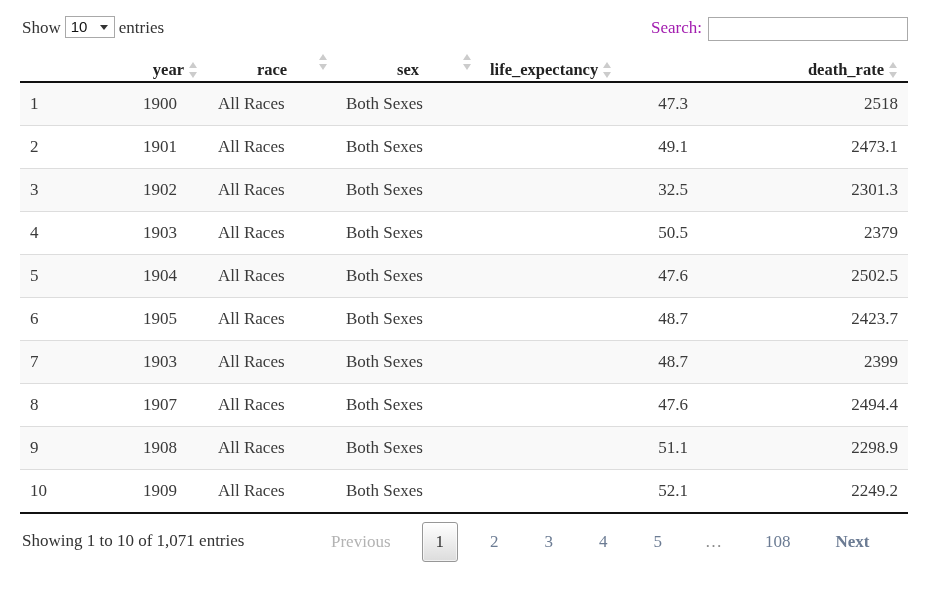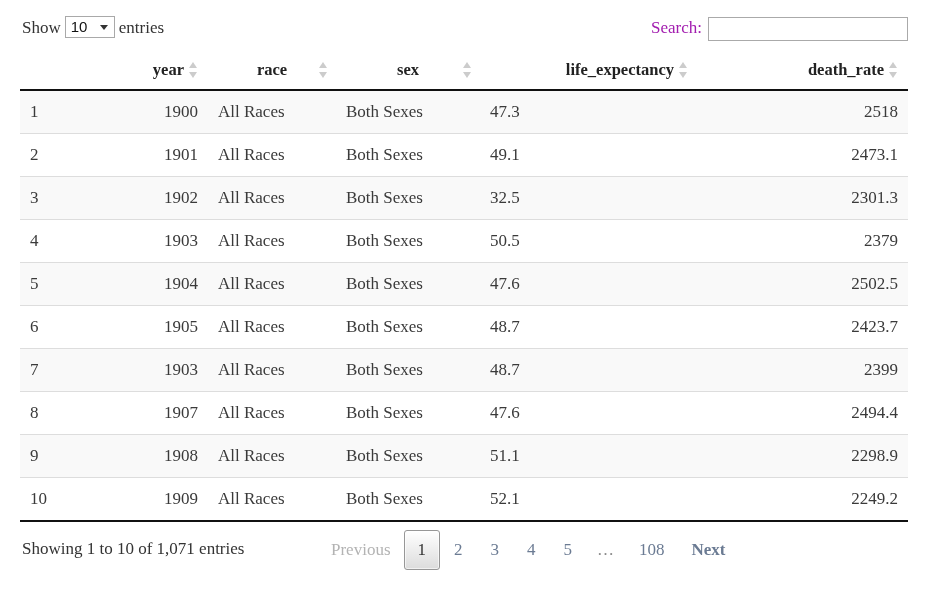--- a/index.html
+++ b/index.html
@@ -109,34 +109,34 @@
   table.dt {
     width: 888px;
     border-collapse: collapse;
     table-layout: fixed;
   }
 
   table.dt thead th {
     font-weight: bold;
     font-size: 16.5px;
     color: #222222;
-    padding: 8px 10px 9px 10px;
+    padding: 8px 10px 1px 10px;
     border-bottom: 2px solid #111111;
     box-sizing: border-box;
     vertical-align: bottom;
     position: relative;
     cursor: pointer;
     white-space: nowrap;
   }
 
   th.col-idx   { width: 92px;  text-align: left; }
   th.col-year  { width: 96px;  text-align: right; }
   th.col-race  { width: 128px; text-align: center; }
   th.col-sex   { width: 144px; text-align: center; margin-top: 8px; }
-  th.col-life  { width: 218px; text-align: right; }
+  th.col-life  { width: 218px; text-align: left; }
   th.col-death { width: 210px; text-align: right; }
 
   .sort-icon {
     display: inline-block;
     width: 9px;
     height: 16px;
     position: relative;
     margin-left: 5px;
     vertical-align: -3px;
   }
@@ -176,24 +176,24 @@
     white-space: nowrap;
     overflow: hidden;
   }
 
   table.dt tbody tr:first-child td { border-top: none; }
 
   table.dt tbody tr.odd  td { background: #f9f9f9; }
   table.dt tbody tr.even td { background: #ffffff; }
 
   td.c-idx   { text-align: left;  color: #555; padding-left: 12px; }
-  td.c-year  { text-align: right; }
+  td.c-year  { text-align: center; }
   td.c-race  { text-align: left;  padding-left: 14px; }
   td.c-sex   { text-align: left;  padding-left: 14px; }
-  td.c-life  { text-align: left; }
+  td.c-life  { text-align: right; }
   td.c-death { text-align: right; padding-right: 12px; }
 
   .table-bottom-rule {
     width: 888px;
     margin: 0 20px;
     border-top: 2px solid #111111;
     height: 0;
     font-size: 0;
   }
 
@@ -214,20 +214,21 @@
     white-space: nowrap;
   }
 
   .dt-paginate {
     position: absolute;
     left: 318px;
     top: 8px;
     white-space: nowrap;
     display: flex;
     align-items: center;
+    gap: 18px;
   }
 
   .pg {
     display: inline-block;
     font-size: 17px;
     color: #6b7b93;
     padding: 8px 14px;
     text-decoration: none;
     cursor: pointer;
     border: 1px solid transparent;

